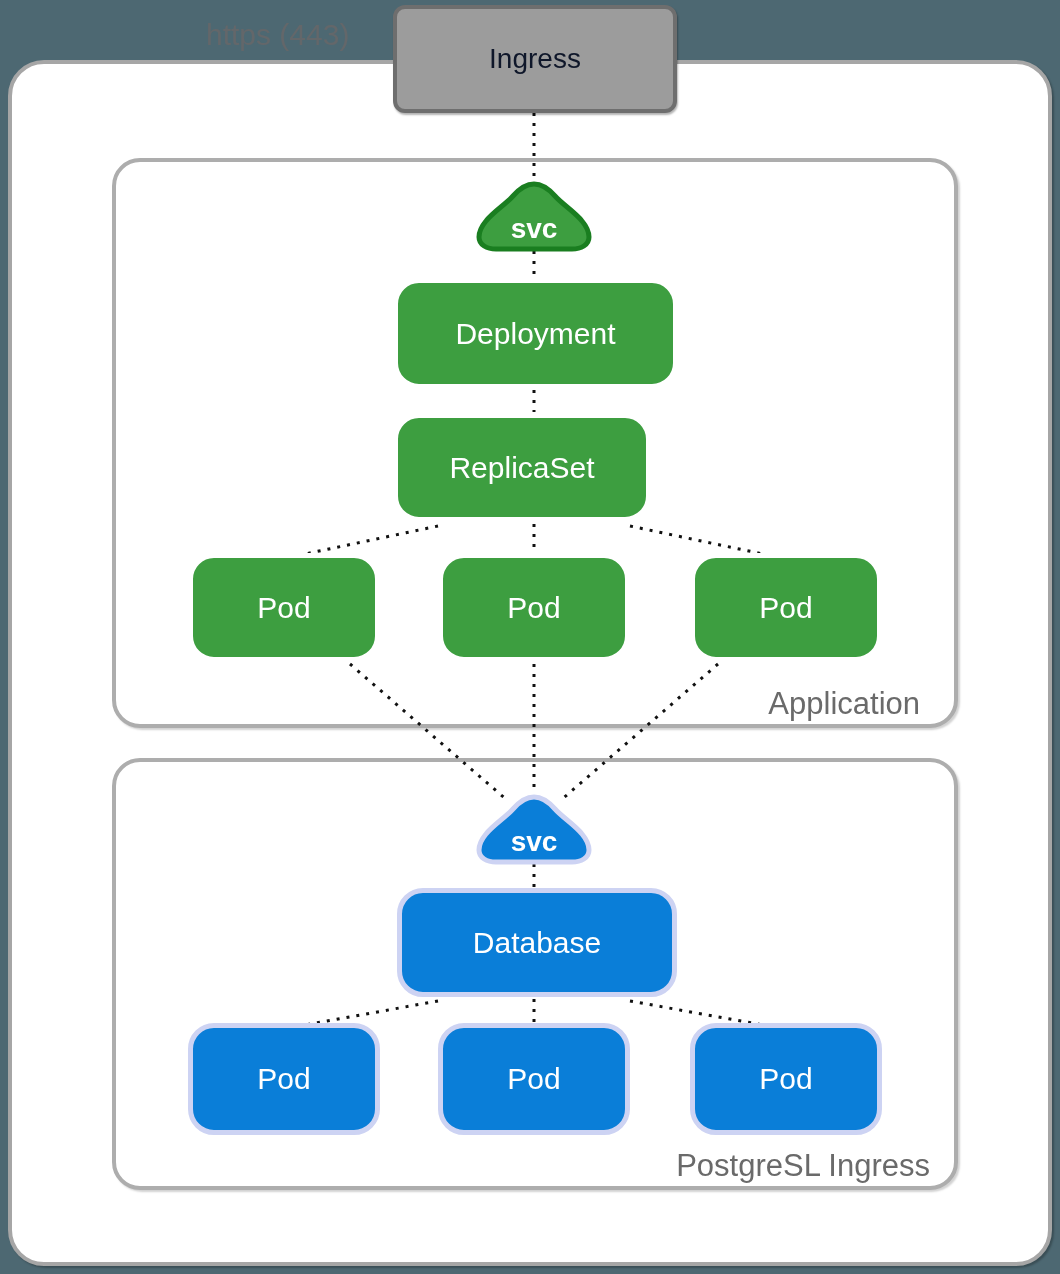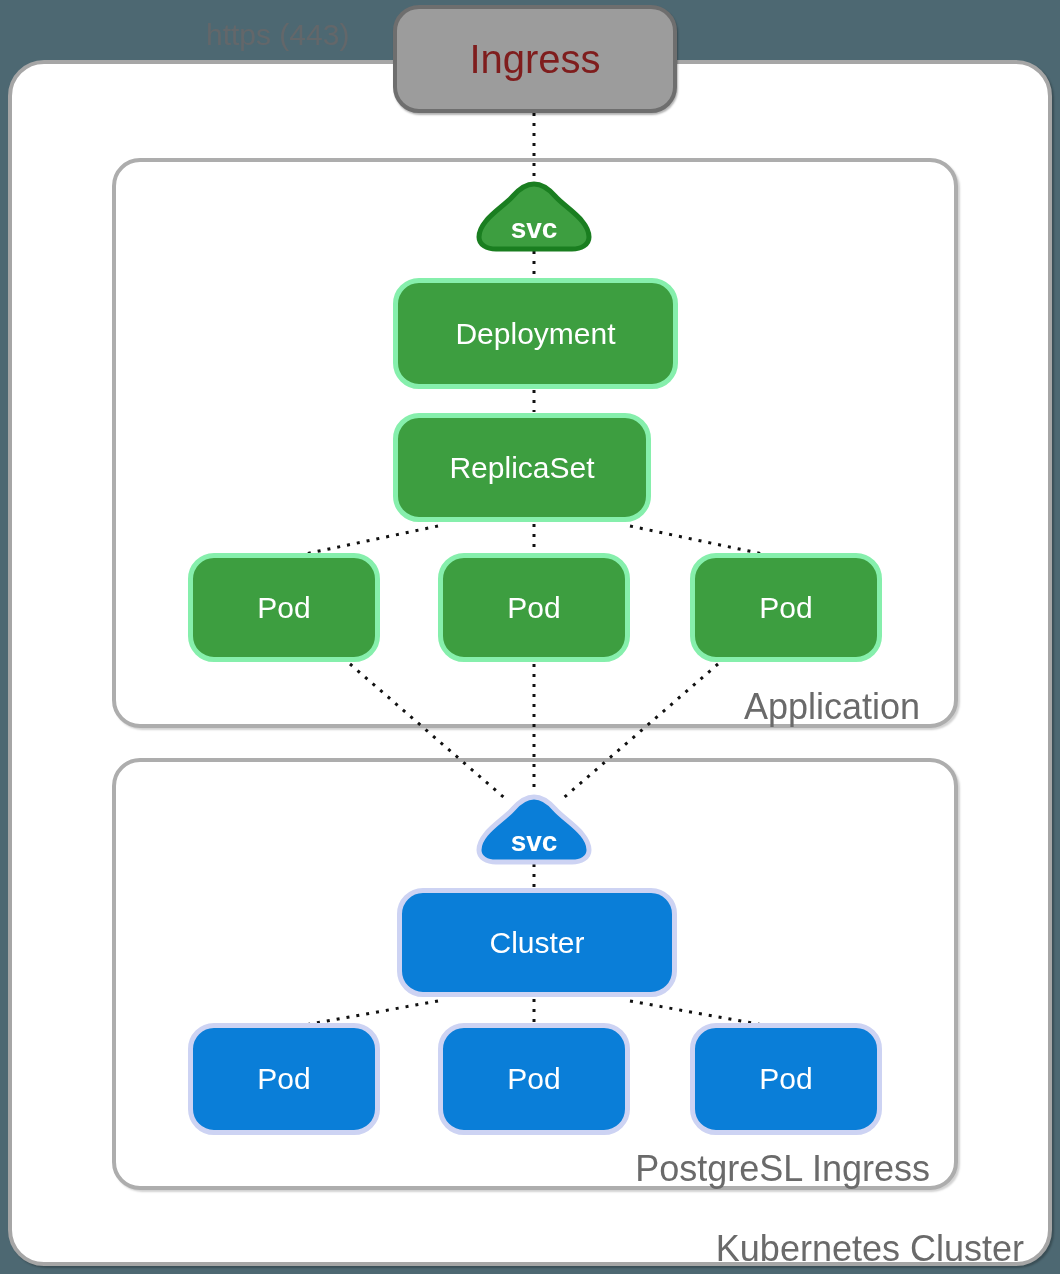--- a/index.html
+++ b/index.html
@@ -27,21 +27,21 @@
     background:#ffffff;
     border:4px solid #adadad;
     border-radius:28px;
     box-shadow:2px 2px 2px rgba(0,0,0,0.18);
     z-index:2;
   }
   .app-box{left:112px;top:158px;width:838px;height:562px;}
   .db-box{left:112px;top:758px;width:838px;height:424px;}
   .section-label{
     position:absolute;
-    font-size:36px;
+    font-size:31px;
     color:#6a6a6a;
     z-index:3;
   }
   .app-label{right:140px;top:686px;}
   .db-label{right:130px;top:1148px;}
   .k8s-label{right:36px;top:1228px;}
   .https-label{
     position:absolute;
     left:206px;top:18px;
     font-size:30px;
@@ -52,34 +52,34 @@
     position:absolute;
     display:flex;align-items:center;justify-content:center;
     color:#ffffff;
     font-size:30px;
     border-radius:26px;
     z-index:10;
     box-sizing:border-box;
   }
   .node-green{
     background:#3d9e40;
-    border:5px solid #86efac;
+    border:5px solid #ffffff;
   }
   .node-blue{
     background:#0a7ed8;
     border:5px solid #cdd3f3;
   }
   .node-gray{
     position:absolute;
     display:flex;align-items:center;justify-content:center;
     background:#9c9c9c;
     border:4px solid #6e6e6e;
-    border-radius:26px;
-    color:#7f1d1d;
-    font-size:40px;
+    border-radius:12px;
+    color:#0f172a;
+    font-size:28px;
     z-index:20;
     box-sizing:border-box;
     box-shadow:1px 2px 2px rgba(0,0,0,0.3);
   }
   .ingress{left:393px;top:5px;width:284px;height:108px;}
   .deployment{left:393px;top:278px;width:285px;height:111px;}
   .replicaset{left:393px;top:413px;width:258px;height:109px;}
   .pod-g{top:553px;width:192px;height:109px;}
   .pod-g.p1{left:188px;}
   .pod-g.p2{left:438px;}
@@ -108,21 +108,20 @@
   }
 </style>
 </head>
 <body>
 
 <div class="stage">
 
   <div class="https-label">https (443)</div>
 
   <div class="outer-box"></div>
-  <div class="section-label k8s-label">Kubernetes Cluster</div>
 
   <div class="section-box app-box"></div>
   <div class="section-label app-label">Application</div>
 
   <div class="section-box db-box"></div>
   <div class="section-label db-label">PostgreSL Ingress</div>
 
   <svg class="connectors" viewBox="0 0 1060 1274">
     <g stroke="#111111" stroke-width="3" stroke-dasharray="3 7" fill="none">
       <line x1="534" y1="113" x2="534" y2="182"></line>
@@ -167,21 +166,21 @@
   <div class="node node-green pod-g p3">
     <span>Pod</span>
   </div>
 
   <svg class="svc-shape svc-blue" viewBox="0 0 120 73">
     <path d="M 60 4 C 68 4 74 8 81 16 C 88 24 101 32 108 41 C 113 47 115 52 115 57 C 115 65 107 69 98 69 L 22 69 C 13 69 5 65 5 57 C 5 52 7 47 12 41 C 19 32 32 24 39 16 C 46 8 52 4 60 4 Z" fill="#0a7ed8" stroke="#cdd3f3" stroke-width="5"></path>
     <text class="svc-text" x="60" y="58" text-anchor="middle" fill="#ffffff">svc</text>
   </svg>
 
   <div class="node node-blue cluster">
-    <span>Cluster</span>
+    <span>Database</span>
   </div>
 
   <div class="node node-blue pod-b p1">
     <span>Pod</span>
   </div>
   <div class="node node-blue pod-b p2">
     <span>Pod</span>
   </div>
   <div class="node node-blue pod-b p3">
     <span>Pod</span>

